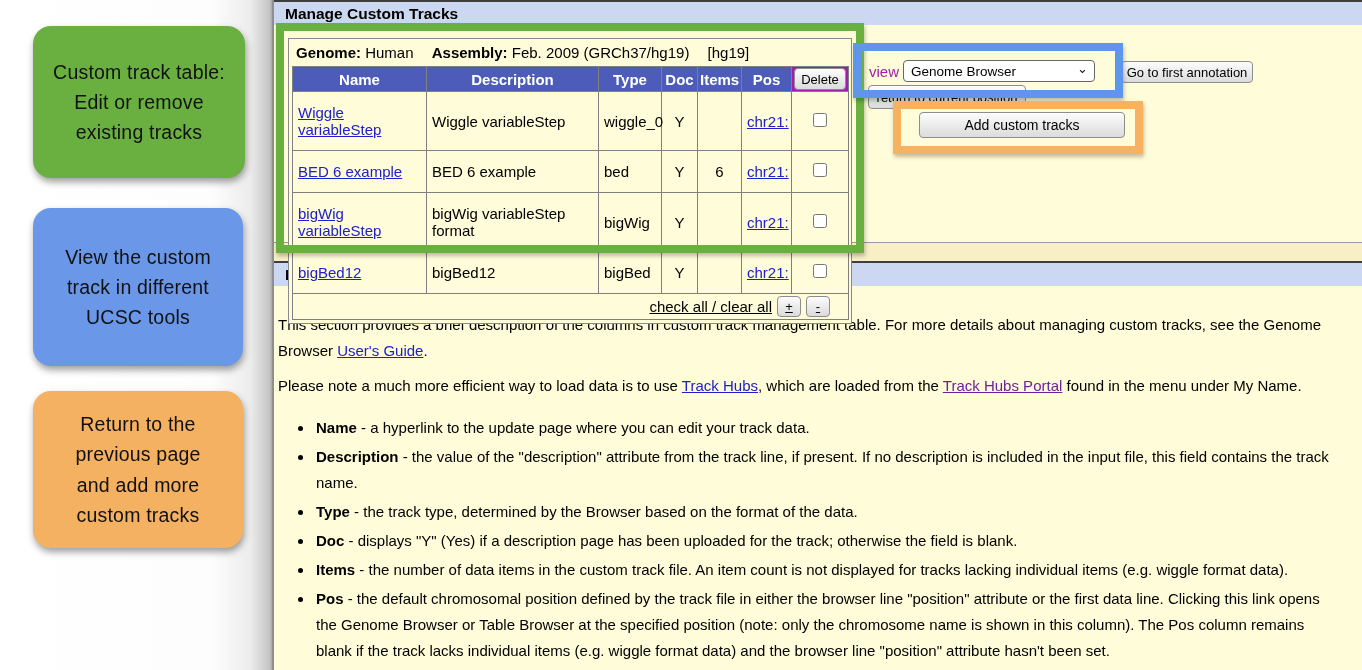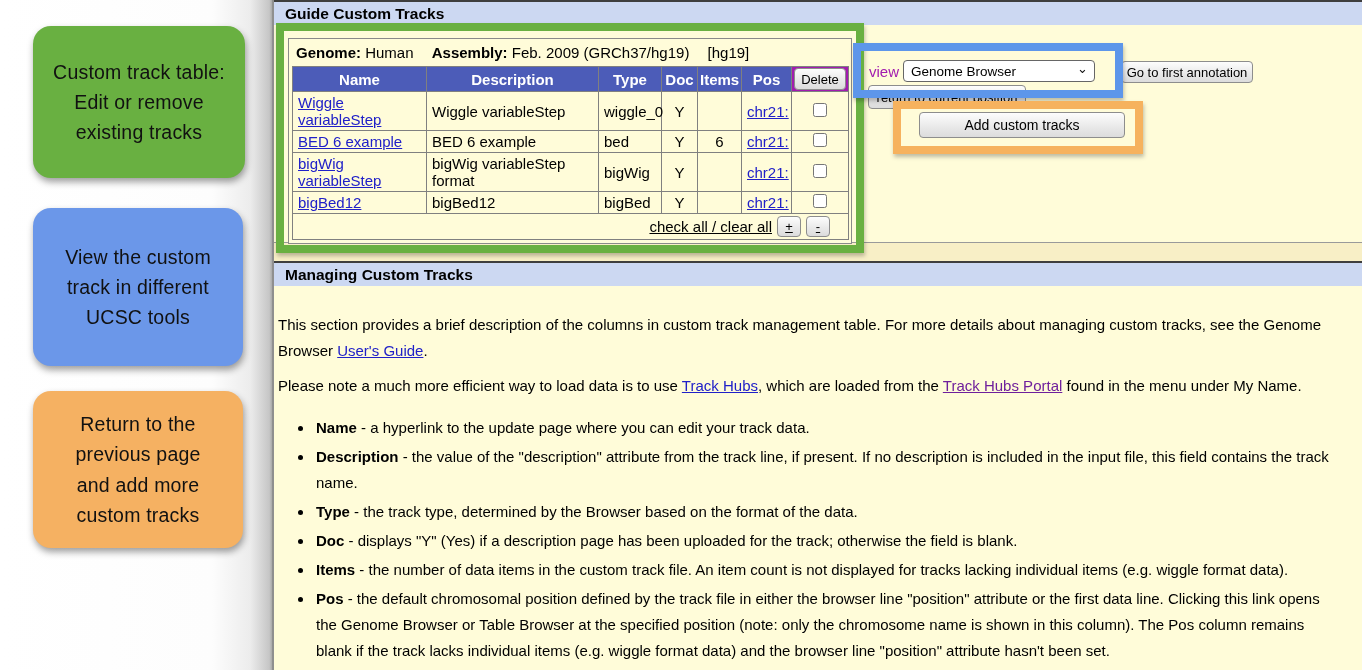--- a/index.html
+++ b/index.html
@@ -29,21 +29,21 @@
   .between-strip { height:18px; background:#f8efc6; }
   .sec2-body { background:#fffcd9; height:380px; padding:26px 16px 0 4px; }
 
   
   .genome-box { position:absolute; left:14px; top:13px; width:564px; background:#fffcd9;
     border:1px solid #8a8a8a; padding:2px 3px 3px 3px; }
   .genome-line { font-size:15px; padding:3px 4px 5px 4px; color:#000; }
   .genome-line b { font-weight:bold; }
   .genome-line .gap { display:inline-block; width:14px; }
   table.tracks { border-collapse:collapse; table-layout:fixed; width:556px; font-size:15px; }
-  table.tracks th, table.tracks td { border:1px solid #808080; padding:2px 5px; vertical-align:middle; }
+  table.tracks th, table.tracks td { border:1px solid #808080; padding:12px 5px; vertical-align:middle; }
   table.tracks th { background:#4c5cb8; color:#ffffff; font-weight:bold; text-align:center; padding:3px 2px; }
   table.tracks th.del-hdr { background:#a21caf; padding:1px 2px; }
   td.c { text-align:center; }
   a.lnk { color:#2020c8; text-decoration:underline; cursor:pointer; }
   a.visited { color:#6f1f9c; }
   .foot-cell { text-align:right; padding:2px 18px !important;text-decoration:underline; }
   .foot-inner { display:flex; align-items:center; justify-content:flex-end; gap:5px; font-size:15px; }
 
   
   .btn { display:inline-flex; align-items:center; justify-content:center;
@@ -91,21 +91,21 @@
       <span>View the custom track in different UCSC tools</span>
     </div>
     <div class="callout orange">
       <span>Return to the previous page and add more custom tracks</span>
     </div>
   </div>
 
   <div class="content">
 
     <div class="sec-bar">
-      <span class="sec-title">Guide Custom Tracks</span>
+      <span class="sec-title">Manage Custom Tracks</span>
     </div>
 
     <div class="sec1-body">
 
       
       <div class="genome-box">
         <div class="genome-line">
           <b>Genome:</b>
           <span>Human</span><span class="gap"></span>
           <b>Assembly:</b>

